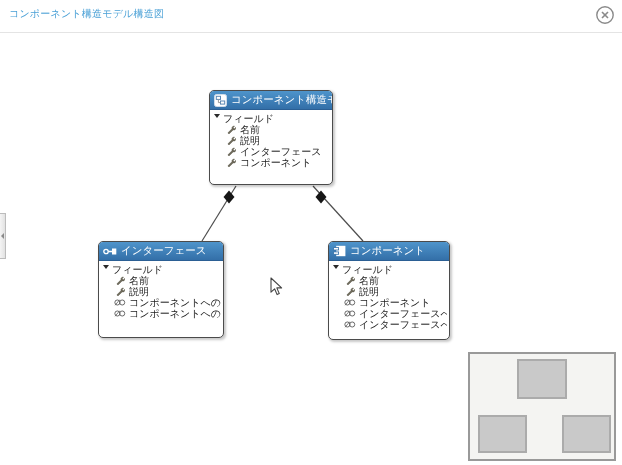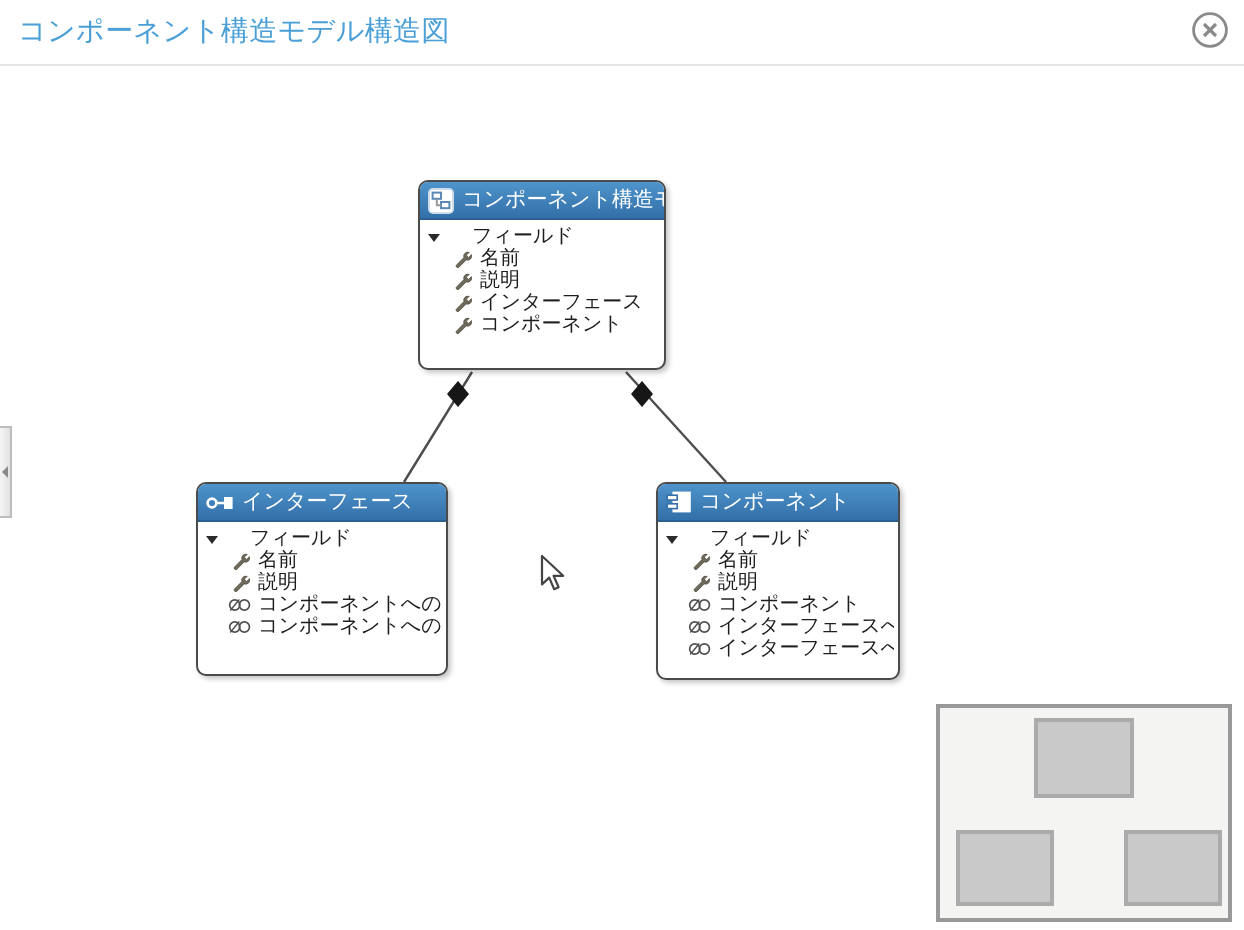--- a/index.html
+++ b/index.html
@@ -5,21 +5,21 @@
   * { box-sizing: border-box; margin: 0; padding: 0; }
   html,body { width:622px; height:465px; }
   body {
     position: relative;
     background: #ffffff;
     font-family: "Liberation Sans", "DejaVu Sans", sans-serif;
     overflow: hidden;
   }
   .page-title {
     position: absolute; left: 9px; top: 7px;
-    font-size: 14px; color: #4aa0d6; letter-spacing: 0.2px;
+    font-size: 10px; color: #4aa0d6; letter-spacing: 0.2px;
   }
   .close-btn {
     position: absolute; left: 595px; top: 5px; width: 20px; height: 20px;
     cursor: pointer; background: none; border: none; padding: 0;
   }
   .header-sep {
     position: absolute; left: 0; top: 32px; width: 622px; height: 1px;
     background: #e4e4e4;
   }
   .overlay {
@@ -41,21 +41,21 @@
     height: 19px;
     background: linear-gradient(#4e94cb, #336fa8);
     border-bottom: 1px solid #2b5f94;
     display: flex; align-items: center;
     padding: 0 4px; gap: 4px;
     color: #ffffff; font-size: 10.5px; white-space: nowrap;
     cursor: move;
   }
   .entity-body { padding: 3px 2px 0 4px; }
   .group-row {
-    display: flex; align-items: center; gap: 16px;
+    display: flex; align-items: flex-start; gap: 3px;
     font-size: 10px; line-height: 11px; color: #1d1d1d; white-space: nowrap;
   }
   .tri-down {
     width: 0; height: 0; display: inline-block;
     border-left: 3.5px solid transparent;
     border-right: 3.5px solid transparent;
     border-top: 4.5px solid #2a2a2a;
     margin-top: 1px;
   }
   .field-row {

